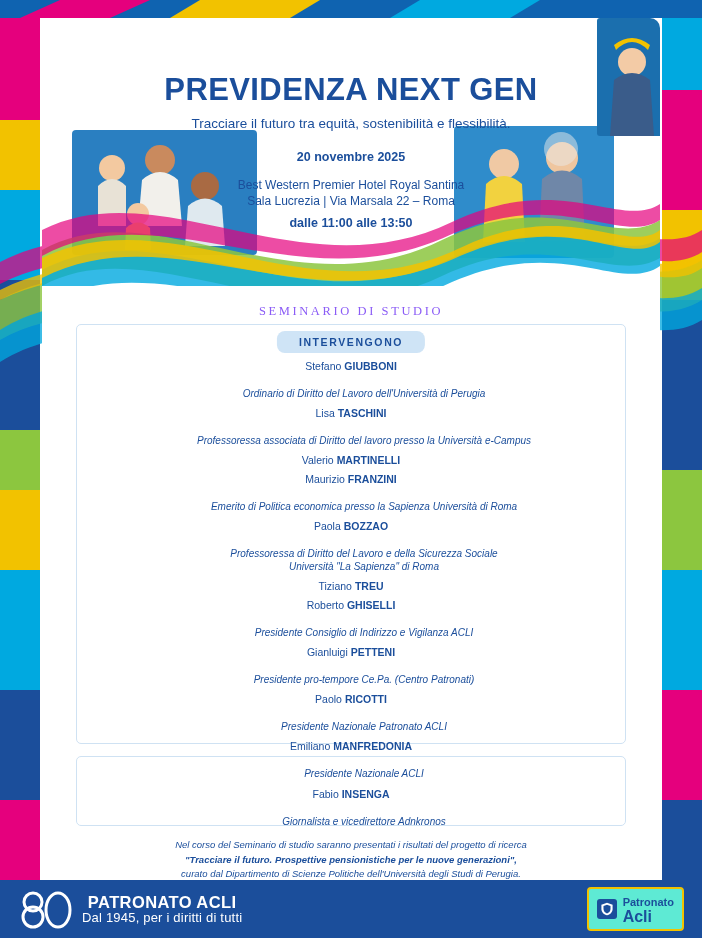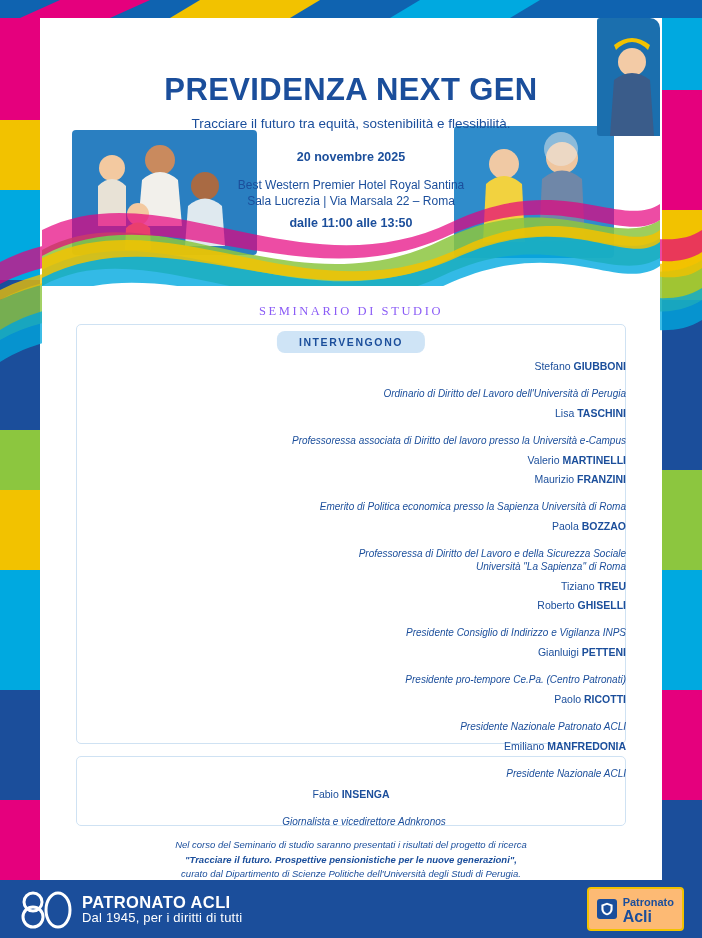--- a/index.html
+++ b/index.html
@@ -69,21 +69,21 @@
     position: absolute; z-index: 7; left: 50%; transform: translateX(-50%);
     background: #cfe4f6; color: #1b4e9b;
     font-size: 10.5px; font-weight: bold; letter-spacing: 1.6px;
     padding: 5px 22px; border-radius: 8px; white-space: nowrap;
   }
   .badge-speakers { top: 313px; }
   .badge-moderator { top: 745px; }
 
   .speaker-list {
     position: absolute; top: 342px; left: 34px; width: 550px;
-    z-index: 6; text-align: right;
+    z-index: 6; text-align: center;
   }
   .speaker { margin-bottom: 7px; }
   .sp-name { font-size: 10.5px; color: #1b4e9b; margin: 0; }
   .sp-name .sur { font-weight: bold; }
   .sp-role { font-size: 10px; color: #1b4e9b; font-style: italic; margin: 15px 0 0 0; line-height: 1.3; padding-left: 26px; }
 
   .moderator-block {
     position: absolute; top: 770px; left: 34px; width: 550px;
     text-align: center; z-index: 6;
   }
@@ -98,26 +98,26 @@
   
   .bottom-bar {
     position: absolute; left: 0; bottom: 0; width: 702px; height: 58px;
     background: #1b4e9b; z-index: 8;
     display: flex; align-items: center; justify-content: space-between;
     padding: 0 18px;
   }
   .brand { display: flex; align-items: center; gap: 10px; }
   .brand-80 { width: 54px; height: 40px; }
   .brand-text { color: #ffffff; line-height: 1.05; }
-  .brand-name { font-size: 16.5px; font-weight: bold; letter-spacing: 0.4px; }
+  .brand-name { font-size: 16.5px; font-weight: bold; letter-spacing: 0.4px; text-align: center; }
   .brand-tag { font-size: 13px; letter-spacing: 0.2px; }
 
   .logo-box {
     display: flex; align-items: center; gap: 6px;
-    background: #fdba74; border: 2px solid #f2c200;
+    background: #5eead4; border: 2px solid #f2c200;
     border-radius: 4px; padding: 4px 8px;
   }
   .logo-mark {
     width: 20px; height: 20px; border-radius: 3px;
     background: #1b4e9b; display: flex; align-items: center; justify-content: center;
   }
   .logo-words { line-height: 1.0; color: #1b4e9b; }
   .logo-l1 { font-size: 11px; font-weight: bold; }
   .logo-l2 { font-size: 16px; font-weight: bold; }
 </style>
@@ -234,21 +234,21 @@
         </div>
         <div class="speaker">
           <p class="sp-name"><span>Paola </span><span class="sur">BOZZAO</span></p>
           <p class="sp-role">Professoressa di Diritto del Lavoro e della Sicurezza Sociale<br>Università "La Sapienza" di Roma</p>
         </div>
         <div class="speaker">
           <p class="sp-name"><span>Tiziano </span><span class="sur">TREU</span></p>
         </div>
         <div class="speaker">
           <p class="sp-name"><span>Roberto </span><span class="sur">GHISELLI</span></p>
-          <p class="sp-role">Presidente Consiglio di Indirizzo e Vigilanza INPS</p>
+          <p class="sp-role">Presidente Consiglio di Indirizzo e Vigilanza ACLI</p>
         </div>
         <div class="speaker">
           <p class="sp-name"><span>Gianluigi </span><span class="sur">PETTENI</span></p>
           <p class="sp-role">Presidente pro-tempore Ce.Pa. (Centro Patronati)</p>
         </div>
         <div class="speaker">
           <p class="sp-name"><span>Paolo </span><span class="sur">RICOTTI</span></p>
           <p class="sp-role">Presidente Nazionale Patronato ACLI</p>
         </div>
         <div class="speaker">

